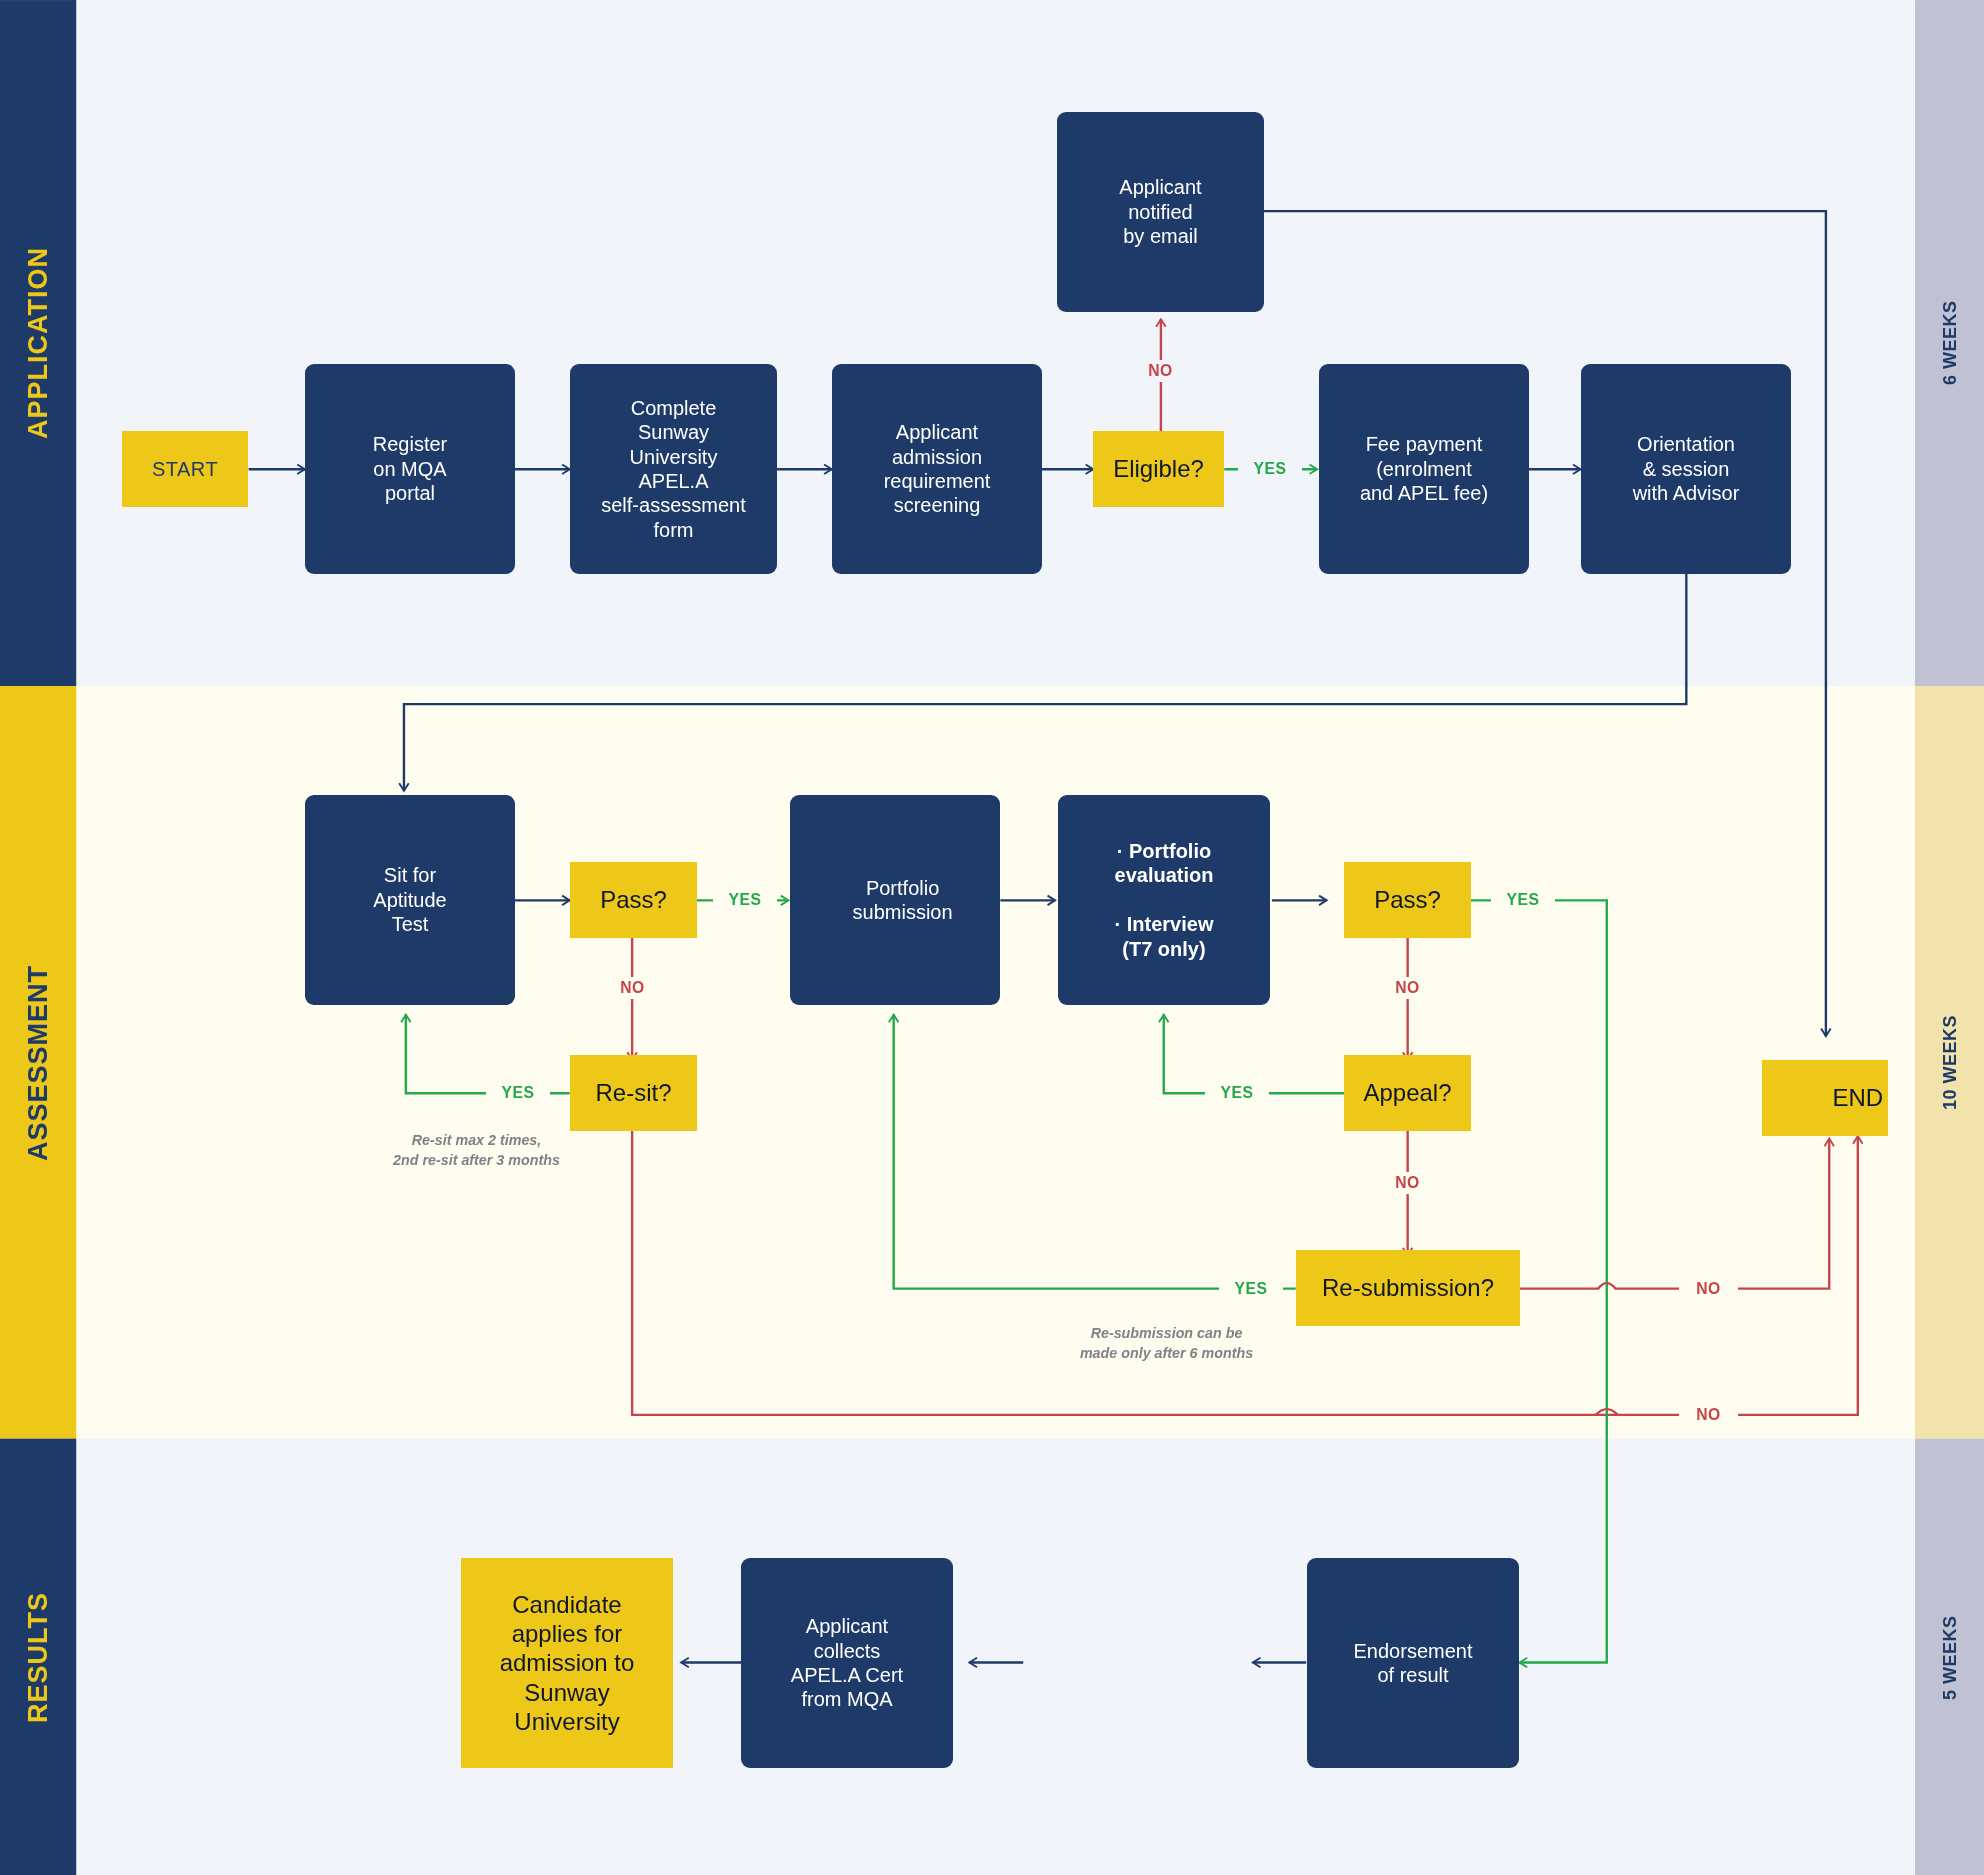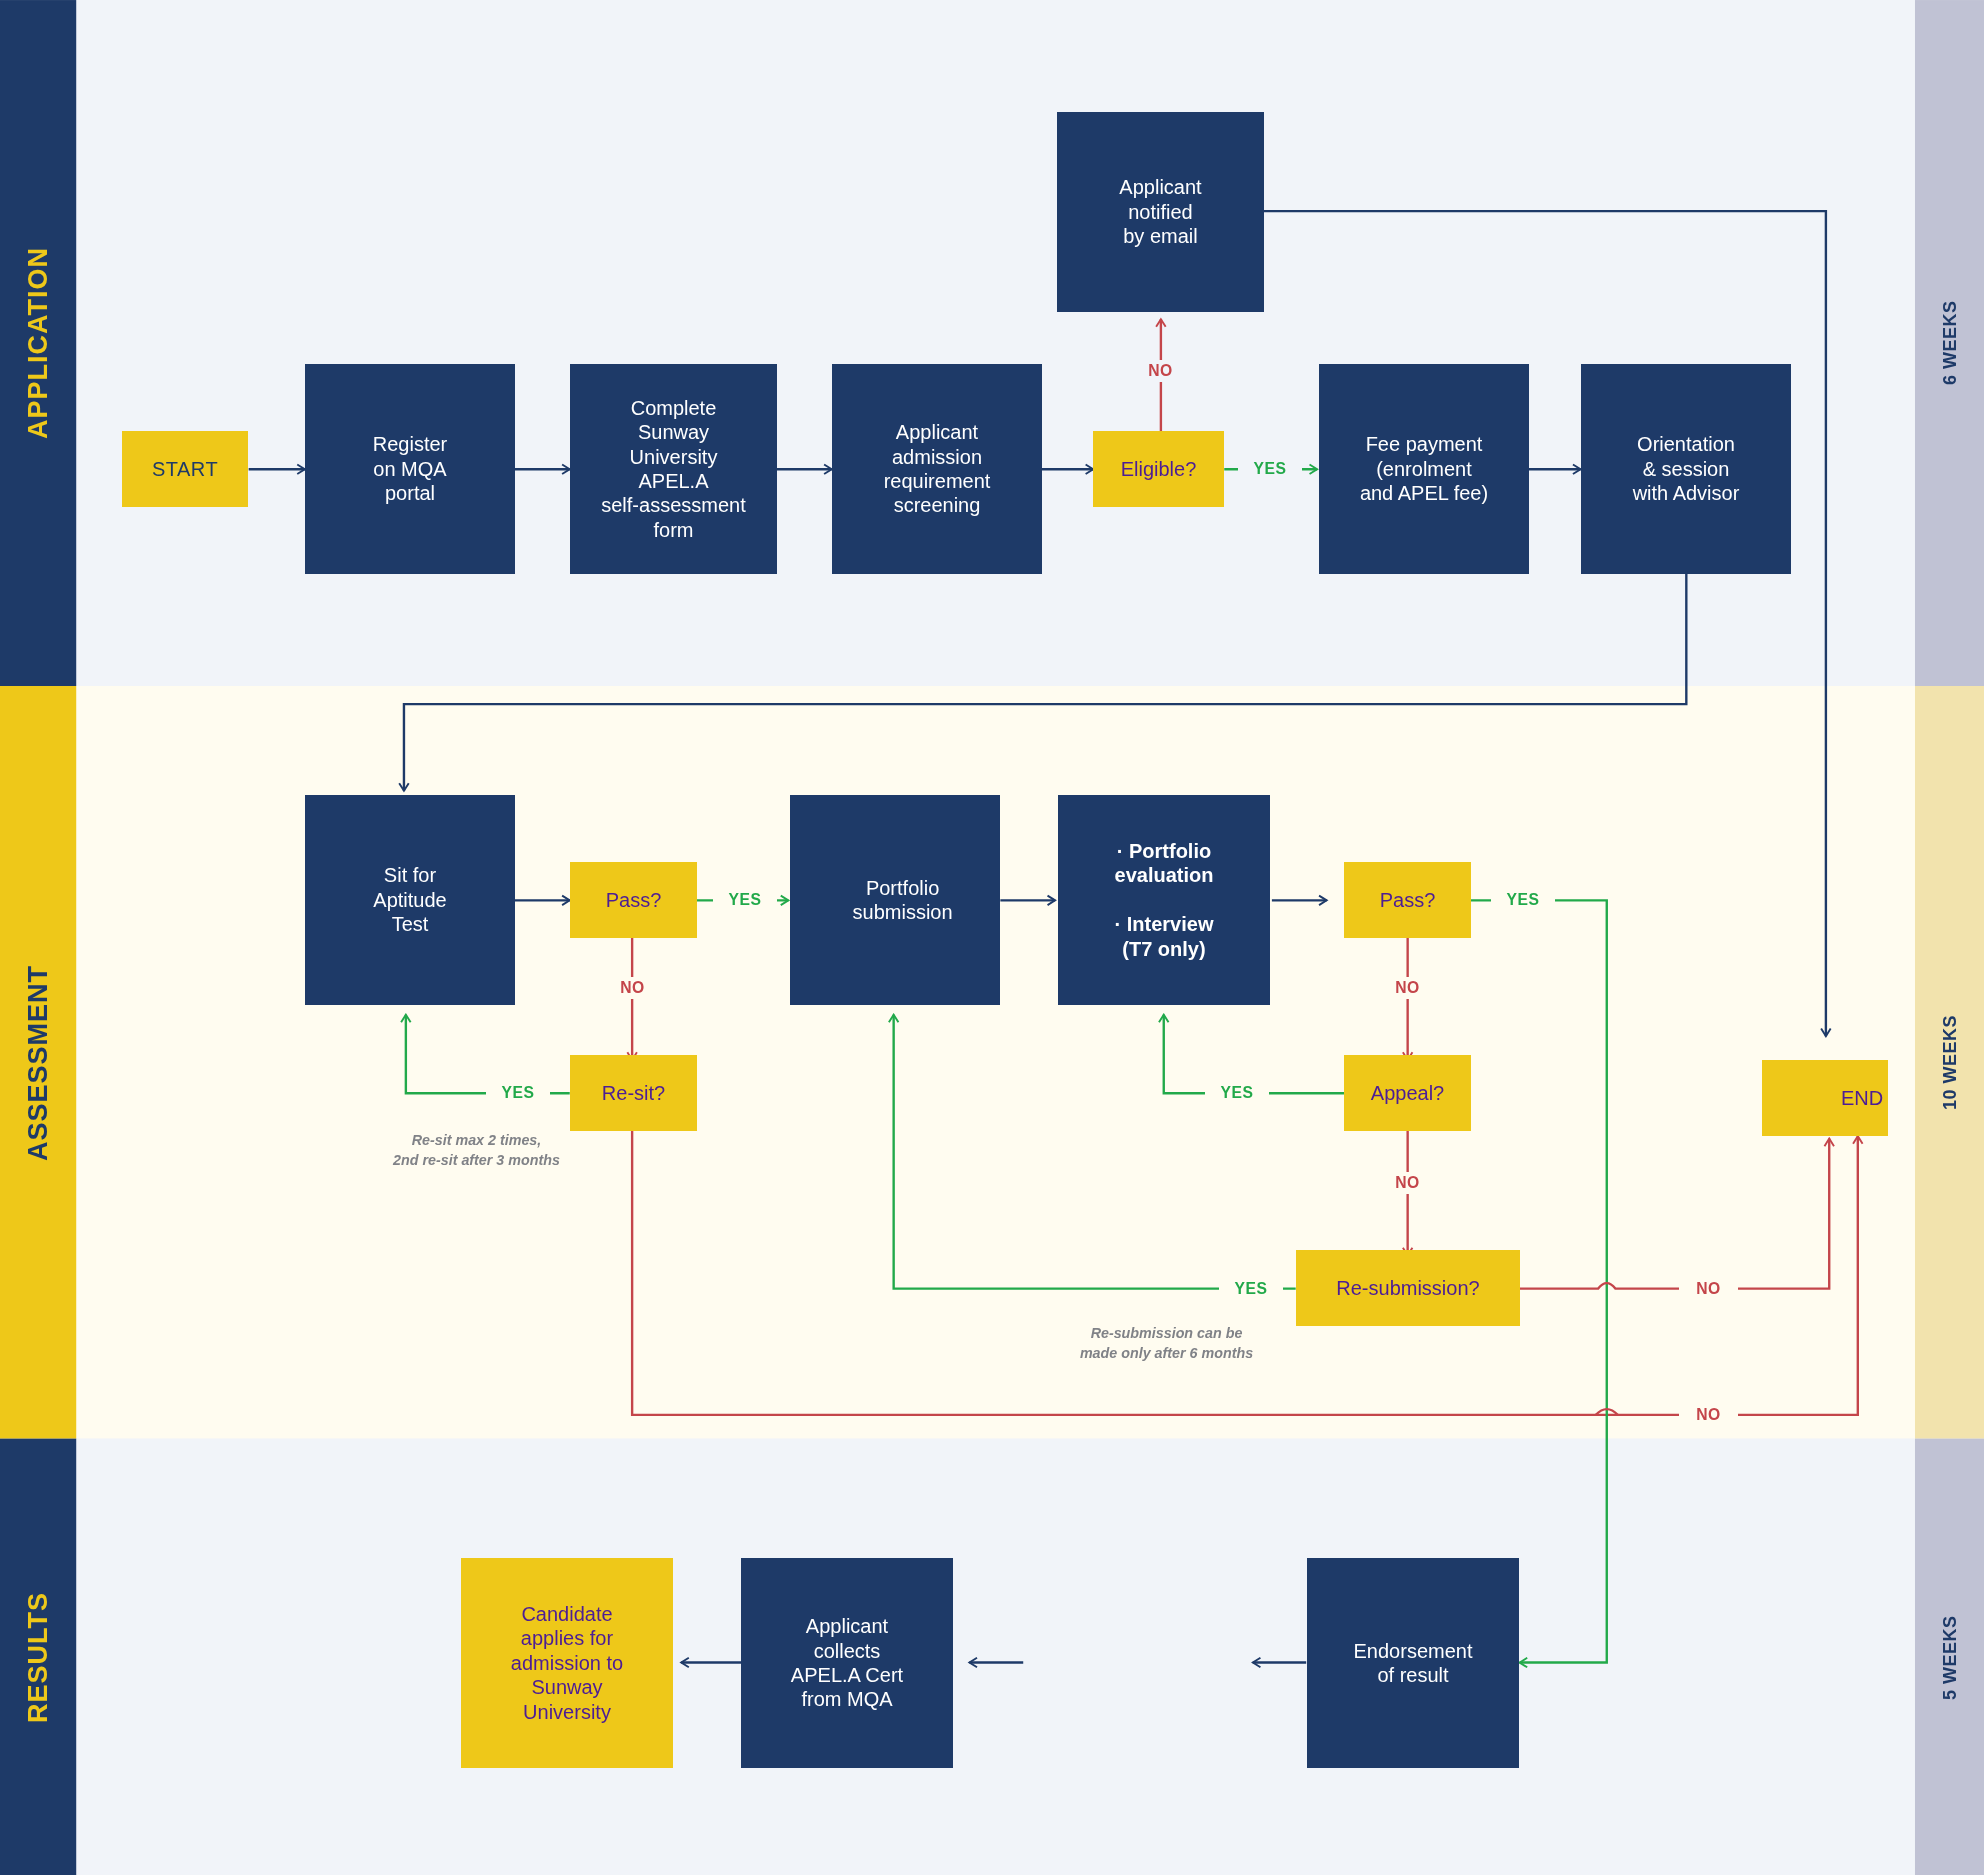--- a/index.html
+++ b/index.html
@@ -18,22 +18,22 @@
   .band-right{width:70px;font-size:18px;letter-spacing:0.5px;}
   .node{
     position:absolute;
     display:flex;align-items:center;justify-content:center;
     text-align:center;
     line-height:1.22;
     box-sizing:border-box;
     padding:2.9px 4.8px;
   }
   .node .txt{white-space:pre-line;}
-  .n-blue{background:#1e3a68;color:#ffffff;font-size:20px;}
-  .n-yellow{background:#eec819;color:#4c1d95;font-size:20px;}
+  .n-blue{background:#1e3a68;color:#ffffff;font-size:20px;border-radius:9px;}
+  .n-yellow{background:#eec819;color:#0f172a;font-size:24px;}
   .n-start{background:#eec819;color:#1e3a68;font-size:20px;letter-spacing:0.5px;}
   .n-bullets{font-size:20px;}
   .edge-label{
     position:absolute;
     font-size:15.7px;font-weight:700;letter-spacing:0.5px;
     display:flex;align-items:center;justify-content:center;
     background:transparent;
   }
   .lbl-yes{color:#22a94a;}
   .lbl-no{color:#c4454a;}

